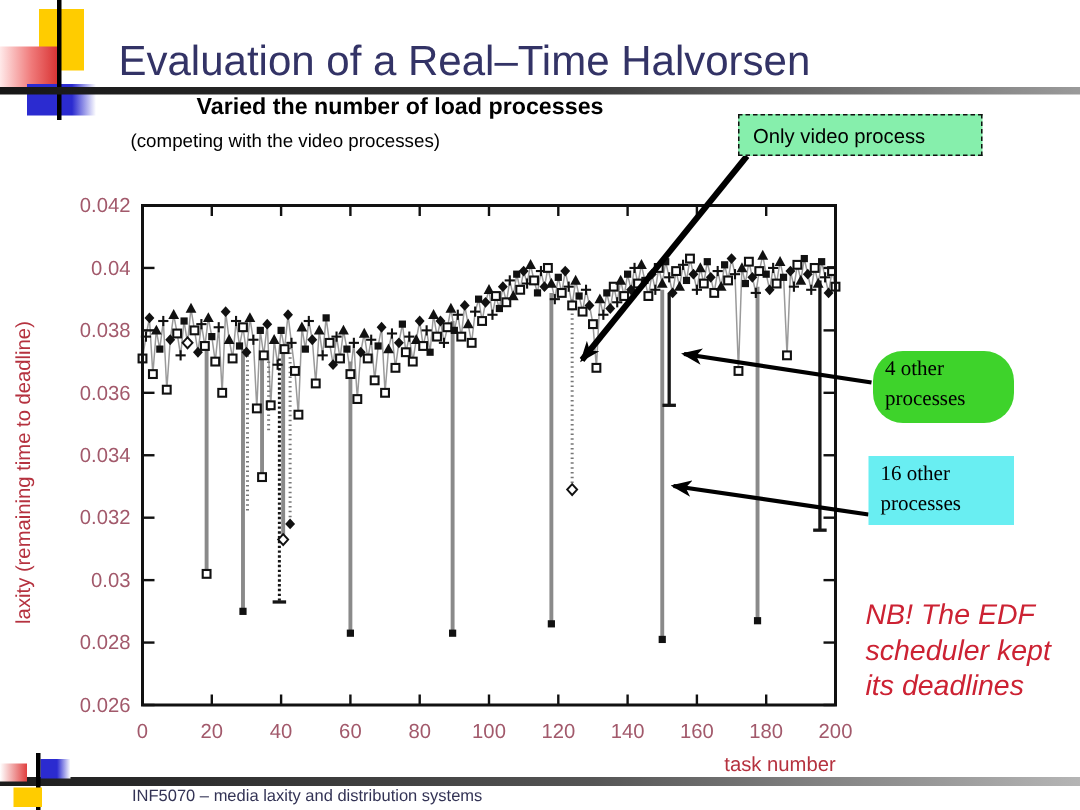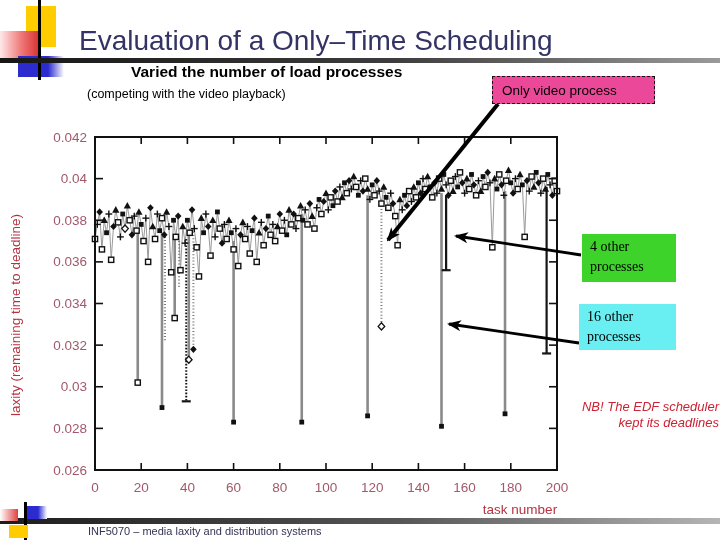--- a/index.html
+++ b/index.html
@@ -14,30 +14,30 @@
   .sq-bluefade{left:48px;top:56px;width:16px;height:21px;
            background:linear-gradient(to right,#2b2bd0,#ffffff);}
   .vline-top{position:absolute;left:38px;top:0;width:3px;height:80px;background:#000;}
   .title-rule{position:absolute;left:0;top:58px;width:720px;height:5px;
            background:linear-gradient(to right,#161616 0%,#3d3d3d 55%,#9a9a9a 100%);}
   .page-title{position:absolute;left:79px;top:25px;font-size:28px;color:var(--title_navy);white-space:nowrap;}
   .subtitle{position:absolute;left:87px;top:63px;font-size:15.5px;font-weight:700;color:#000;margin-left:44px;}
   .subtitle2{position:absolute;left:87px;top:87px;font-size:12.5px;color:#000;}
   
   .dashed-box{position:absolute;left:492px;top:76px;width:152px;height:26px;
-           border:1.5px dashed #111;background:#ec4899;display:flex;align-items:center;
+           border:1.5px dashed #111;background:#86efac;display:flex;align-items:center;
            padding-left:9px;font-size:13.5px;color:#000;}
   .green-box{position:absolute;left:582px;top:234px;width:86px;height:42px;
            background:var(--green_box);color:#000;font-family:"Liberation Serif",serif;
-           font-size:14px;line-height:1.45;padding:3px 0 3px 8px;}
+           font-size:14px;line-height:1.45;padding:3px 0 3px 8px;border-radius:20px;}
   .cyan-box{position:absolute;left:579px;top:304px;width:89px;height:40px;
            background:var(--cyan_box);color:#000;font-family:"Liberation Serif",serif;
            font-size:14px;line-height:1.45;padding:3px 0 3px 8px;}
   .nb-note{position:absolute;left:577px;top:399px;width:142px;font-style:italic;
-           font-size:13px;line-height:1.24;color:var(--nb_red);text-align:right;}
+           font-size:19px;line-height:1.24;color:var(--nb_red);}
   
   svg.chart{position:absolute;left:0;top:0;}
   svg text{font-family:"Liberation Sans",sans-serif;}
   .axis-label{fill:var(--axis_red);font-size:13.5px;}
   
   .footer-rule{position:absolute;left:0;top:518px;width:720px;height:6px;
            background:linear-gradient(to right,#1c1c1c 0%,#555 55%,#b5b5b5 100%);}
   .f-pink{left:0;top:509px;width:18px;height:12px;
            background:linear-gradient(to right,#fff,#e04040);}
   .f-blue{left:27px;top:506px;width:20px;height:13px;
@@ -53,23 +53,23 @@
 
 <div class="slide">
 
   <div class="sq sq-yellow"></div>
   <div class="sq sq-pink"></div>
   <div class="sq sq-blue"></div>
   <div class="sq sq-bluefade"></div>
   <div class="vline-top"></div>
   <div class="title-rule"></div>
 
-  <div class="page-title">Evaluation of a Only–Time Scheduling</div>
+  <div class="page-title">Evaluation of a Real–Time Halvorsen</div>
   <div class="subtitle">Varied the number of load processes</div>
-  <div class="subtitle2">(competing with the video playback)</div>
+  <div class="subtitle2">(competing with the video processes)</div>
 
   <svg class="chart" width="720" height="540" viewBox="0 0 720 540">
     <defs>
       <marker id="ah" markerUnits="userSpaceOnUse" markerWidth="14" markerHeight="11" refX="12" refY="5.5" orient="auto">
         <path d="M0,0 L14,5.5 L0,11 L3.8,5.5 Z" fill="#000"></path>
       </marker>
     </defs>
     <g id="plot">
         <polyline points="95.0,239.0 97.3,224.4 99.6,211.9 101.9,249.4 104.2,220.3 106.5,232.7 108.9,214.0 111.2,259.8 113.5,226.5 115.8,209.8 118.1,222.3 120.4,236.9 122.7,214.0 125.0,228.6 127.3,205.7 129.7,220.3 132.0,234.8 134.3,216.1 136.6,230.7 138.9,211.9 141.2,224.4 143.5,241.1 145.8,218.2 148.1,261.9 150.4,207.8 152.8,226.5 155.1,239.0 157.4,214.0 159.7,230.7 162.0,218.2 164.3,234.8 166.6,211.9 168.9,226.5 171.2,272.3 173.5,220.3 175.8,236.9 178.2,216.1 180.5,270.2 182.8,226.5 185.1,243.1 187.4,220.3 189.7,232.7 192.0,209.8 194.3,228.6 196.6,247.3 198.9,276.4 201.3,218.2 203.6,232.7 205.9,214.0 208.2,226.5 210.5,255.6 212.8,220.3 215.1,236.9 217.4,211.9 219.7,228.6 222.1,243.1 224.4,224.4 226.7,239.0 229.0,220.3 231.3,232.7 233.6,249.4 235.9,228.6 238.2,266.0 240.5,234.8 242.8,222.3 245.2,239.0 247.5,226.5 249.8,253.5 252.1,230.7 254.4,218.2 256.7,261.9 259.0,232.7 261.3,222.3 263.6,245.2 265.9,228.6 268.3,216.1 270.6,234.8 272.9,224.4 275.2,241.1 277.5,226.5 279.8,214.0 282.1,230.7 284.4,220.3 286.7,234.8 289.0,209.8 291.4,224.4 293.7,214.0 296.0,228.6 298.3,218.2 300.6,205.7 302.9,220.3 305.2,209.8 307.5,224.4 309.8,203.6 312.1,216.1 314.4,228.6 316.8,207.8 319.1,199.4 321.4,214.0 323.7,201.5 326.0,193.2 328.3,209.8 330.6,197.4 332.9,205.7 335.2,191.1 337.6,201.5 339.9,186.9 342.2,197.4 344.5,182.8 346.8,193.2 349.1,180.7 351.4,189.0 353.7,176.5 356.0,186.9 358.3,195.3 360.6,180.7 363.0,191.1 365.3,178.6 367.6,189.0 369.9,199.4 372.2,184.9 374.5,195.3 376.8,180.7 379.1,191.1 381.4,203.6 383.8,186.9 386.1,197.4 388.4,207.8 390.7,193.2 393.0,203.6 395.3,216.1 397.6,245.2 399.9,199.4 402.2,209.8 404.5,195.3 406.9,205.7 409.2,191.1 411.5,201.5 413.8,186.9 416.1,197.4 418.4,182.8 420.7,193.2 423.0,178.6 425.3,189.0 427.6,176.5 429.9,186.9 432.3,197.4 434.6,182.8 436.9,193.2 439.2,178.6 441.5,189.0 443.8,174.5 446.1,184.9 448.4,195.3 450.7,180.7 453.1,191.1 455.4,176.5 457.7,186.9 460.0,172.4 462.3,182.8 464.6,193.2 466.9,178.6 469.2,189.0 471.5,174.5 473.8,184.9 476.1,195.3 478.5,180.7 480.8,191.1 483.1,176.5 485.4,186.9 487.7,172.4 490.0,182.8 492.3,247.3 494.6,178.6 496.9,189.0 499.3,174.5 501.6,184.9 503.9,195.3 506.2,180.7 508.5,170.3 510.8,182.8 513.1,193.2 515.4,178.6 517.7,189.0 520.0,174.5 522.4,184.9 524.7,236.9 527.0,180.7 529.3,191.1 531.6,176.5 533.9,186.9 536.2,172.4 538.5,182.8 540.8,193.2 543.1,178.6 545.5,189.0 547.8,174.5 550.1,184.9 552.4,195.3 554.7,180.7 557.0,191.1" fill="none" stroke="#9a9a9a" stroke-width="1"></polyline>
         <line x1="137.735" x2="137.735" y1="228.575" y2="382.5875" stroke="#8a8a8a" stroke-width="2.6"></line>

